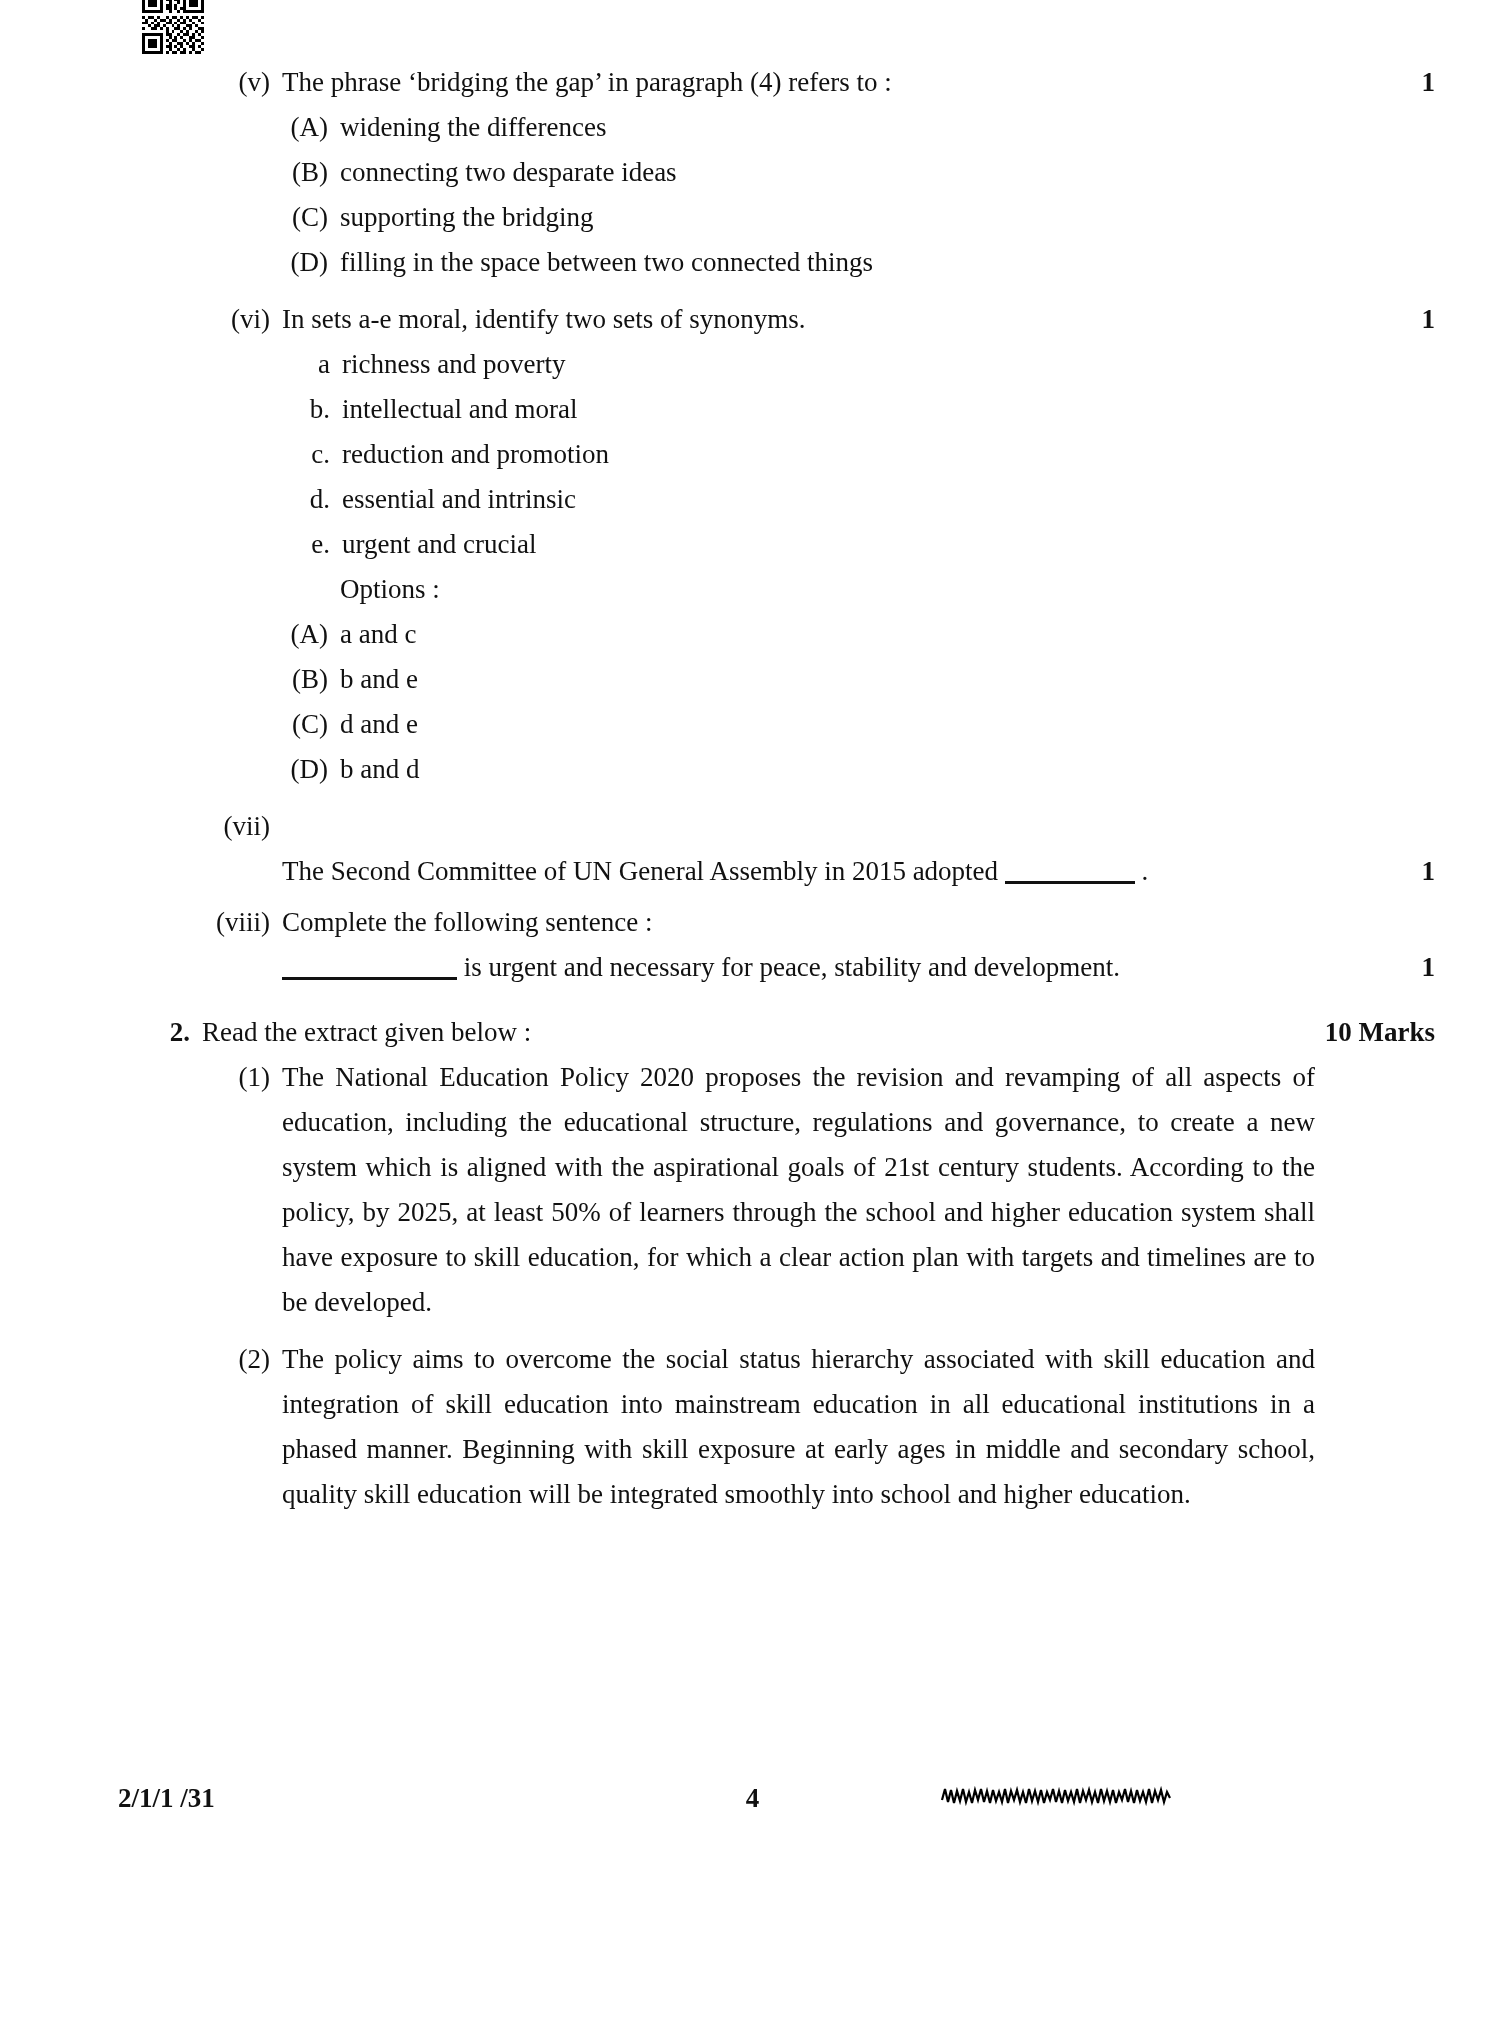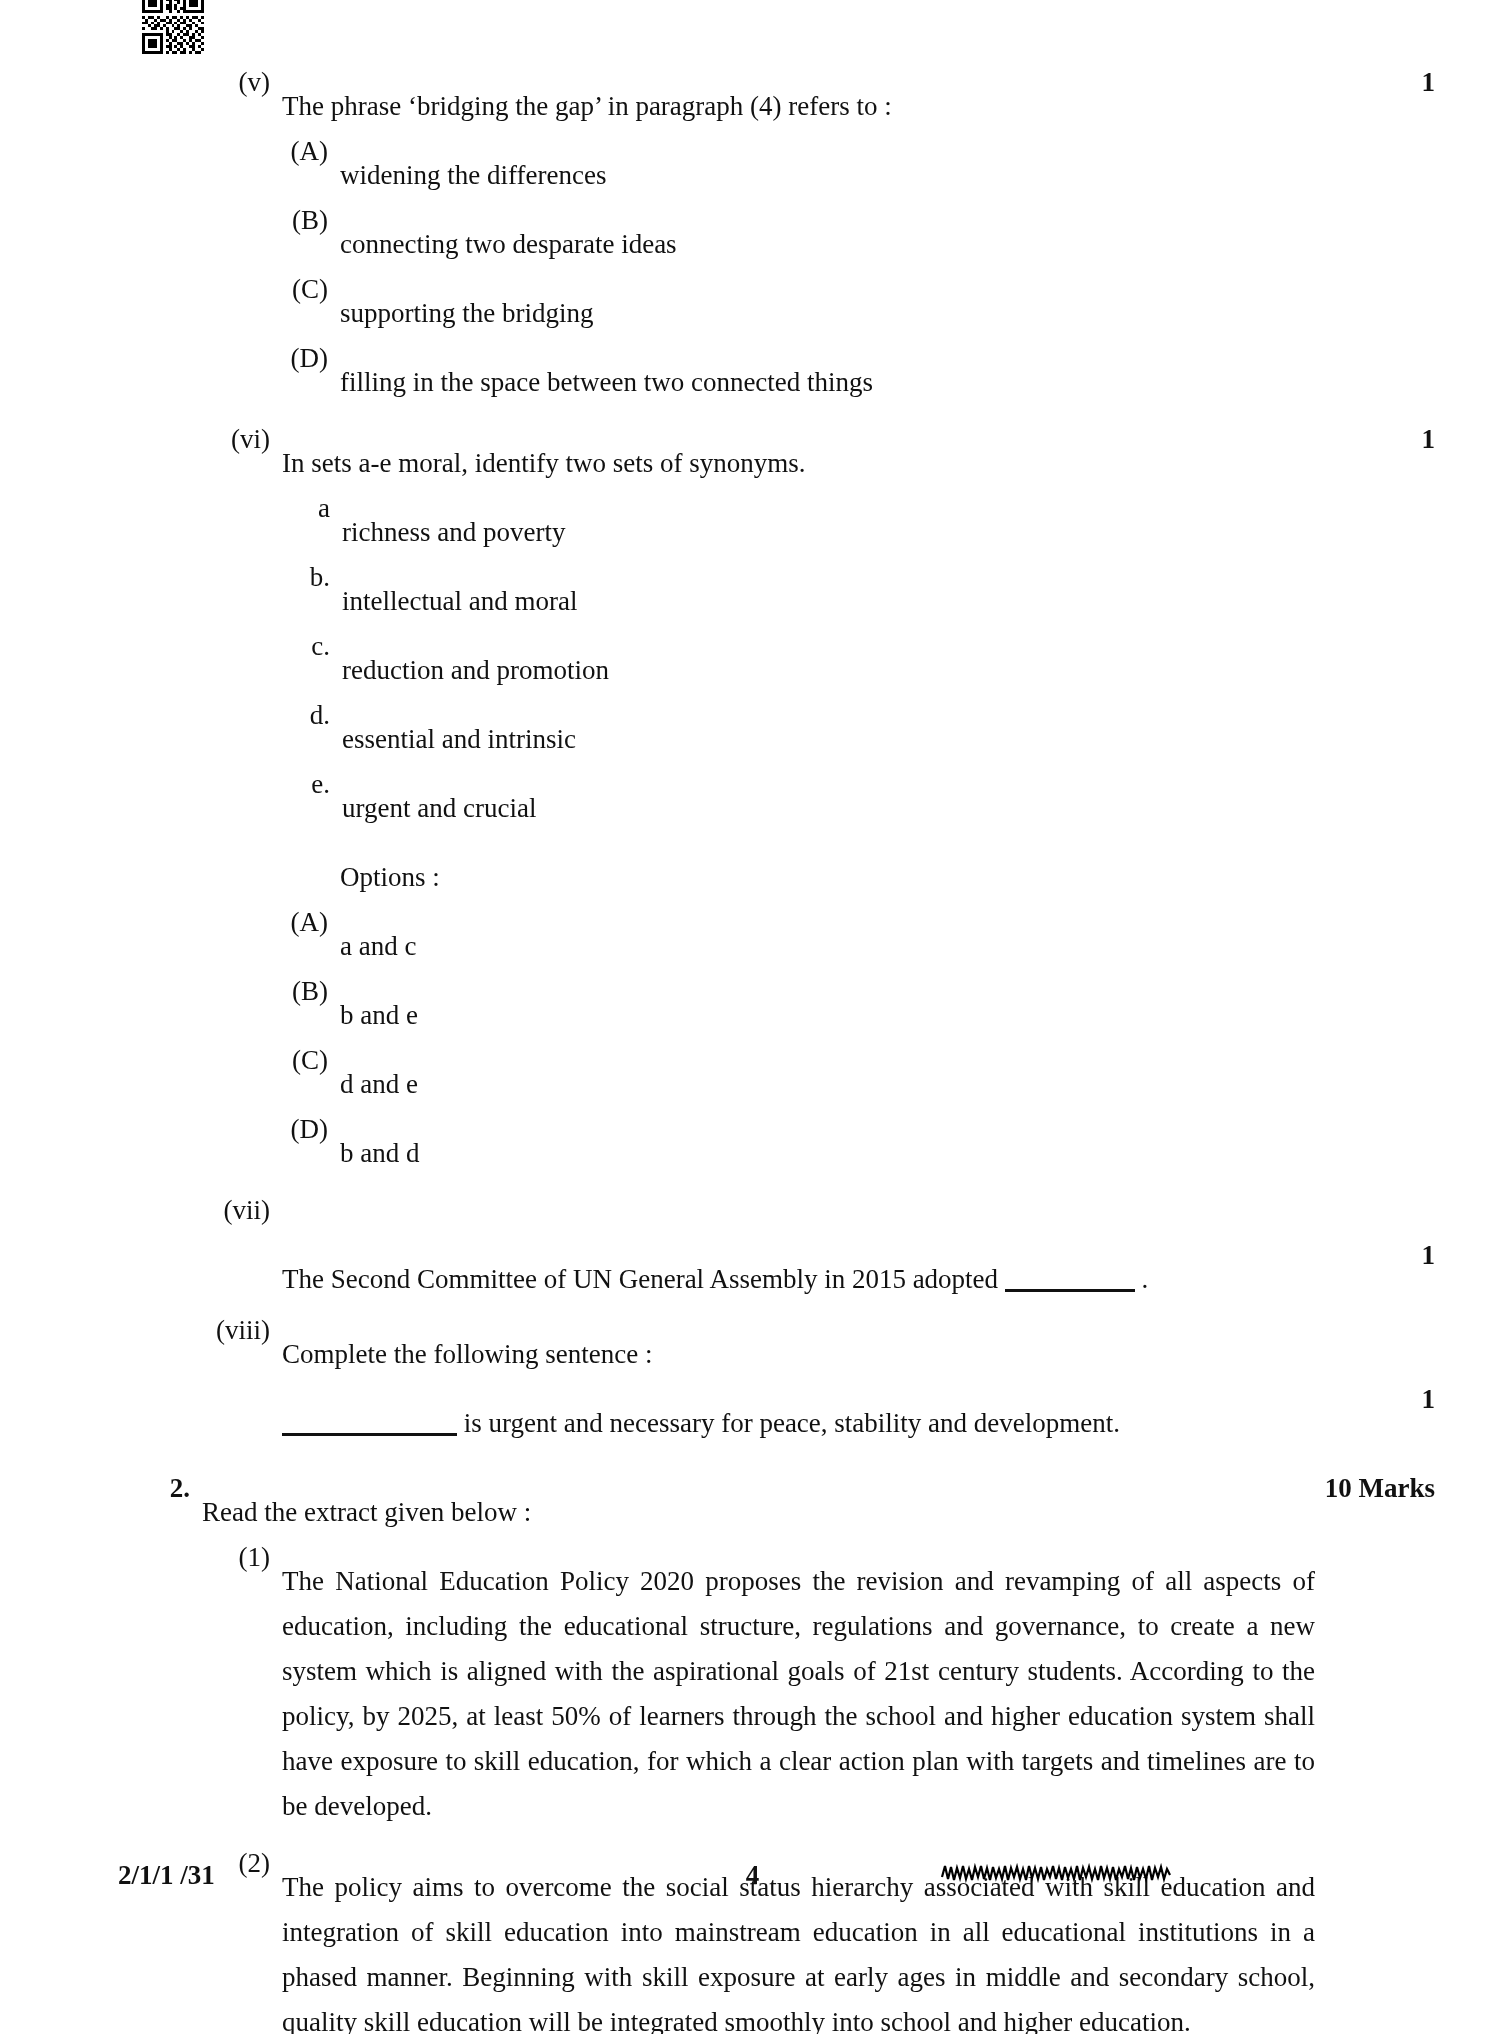--- a/index.html
+++ b/index.html
@@ -61,21 +61,20 @@
   .marker.roman { width: 140px; padding-right: 12px; }
   .marker.qnum  { width: 60px;  padding-right: 12px; font-weight: bold; }
   .marker.opt   { width: 198px; padding-right: 12px; }
   .marker.alpha { width: 200px; padding-right: 12px; }
   .marker.para  { width: 140px; padding-right: 12px; }
 
   .body {
     flex: 1 1 auto;
     font-size: 27px;
     line-height: 45px;
-    margin-top: 24px;
   }
   .body.justify { text-align: justify; text-align-last: left; }
   .body.bold { font-weight: normal; }
 
   .marks {
     flex: 0 0 auto;
     width: 120px;
     text-align: right;
     font-size: 27px;
     line-height: 45px;
@@ -98,21 +97,21 @@
     display: inline-block;
     width: 130px;
     border-bottom: 3px solid #111;
     vertical-align: -4px;
   }
 
   
   .footer {
     position: absolute;
     left: 0;
-    top: 1845px;
+    top: 1768px;
     width: 1505px;
     height: 60px;
     box-sizing: border-box;
     padding-left: 118px;
     padding-right: 70px;
     display: flex;
     align-items: center;
     font-size: 27px;
     font-weight: bold;
   }

